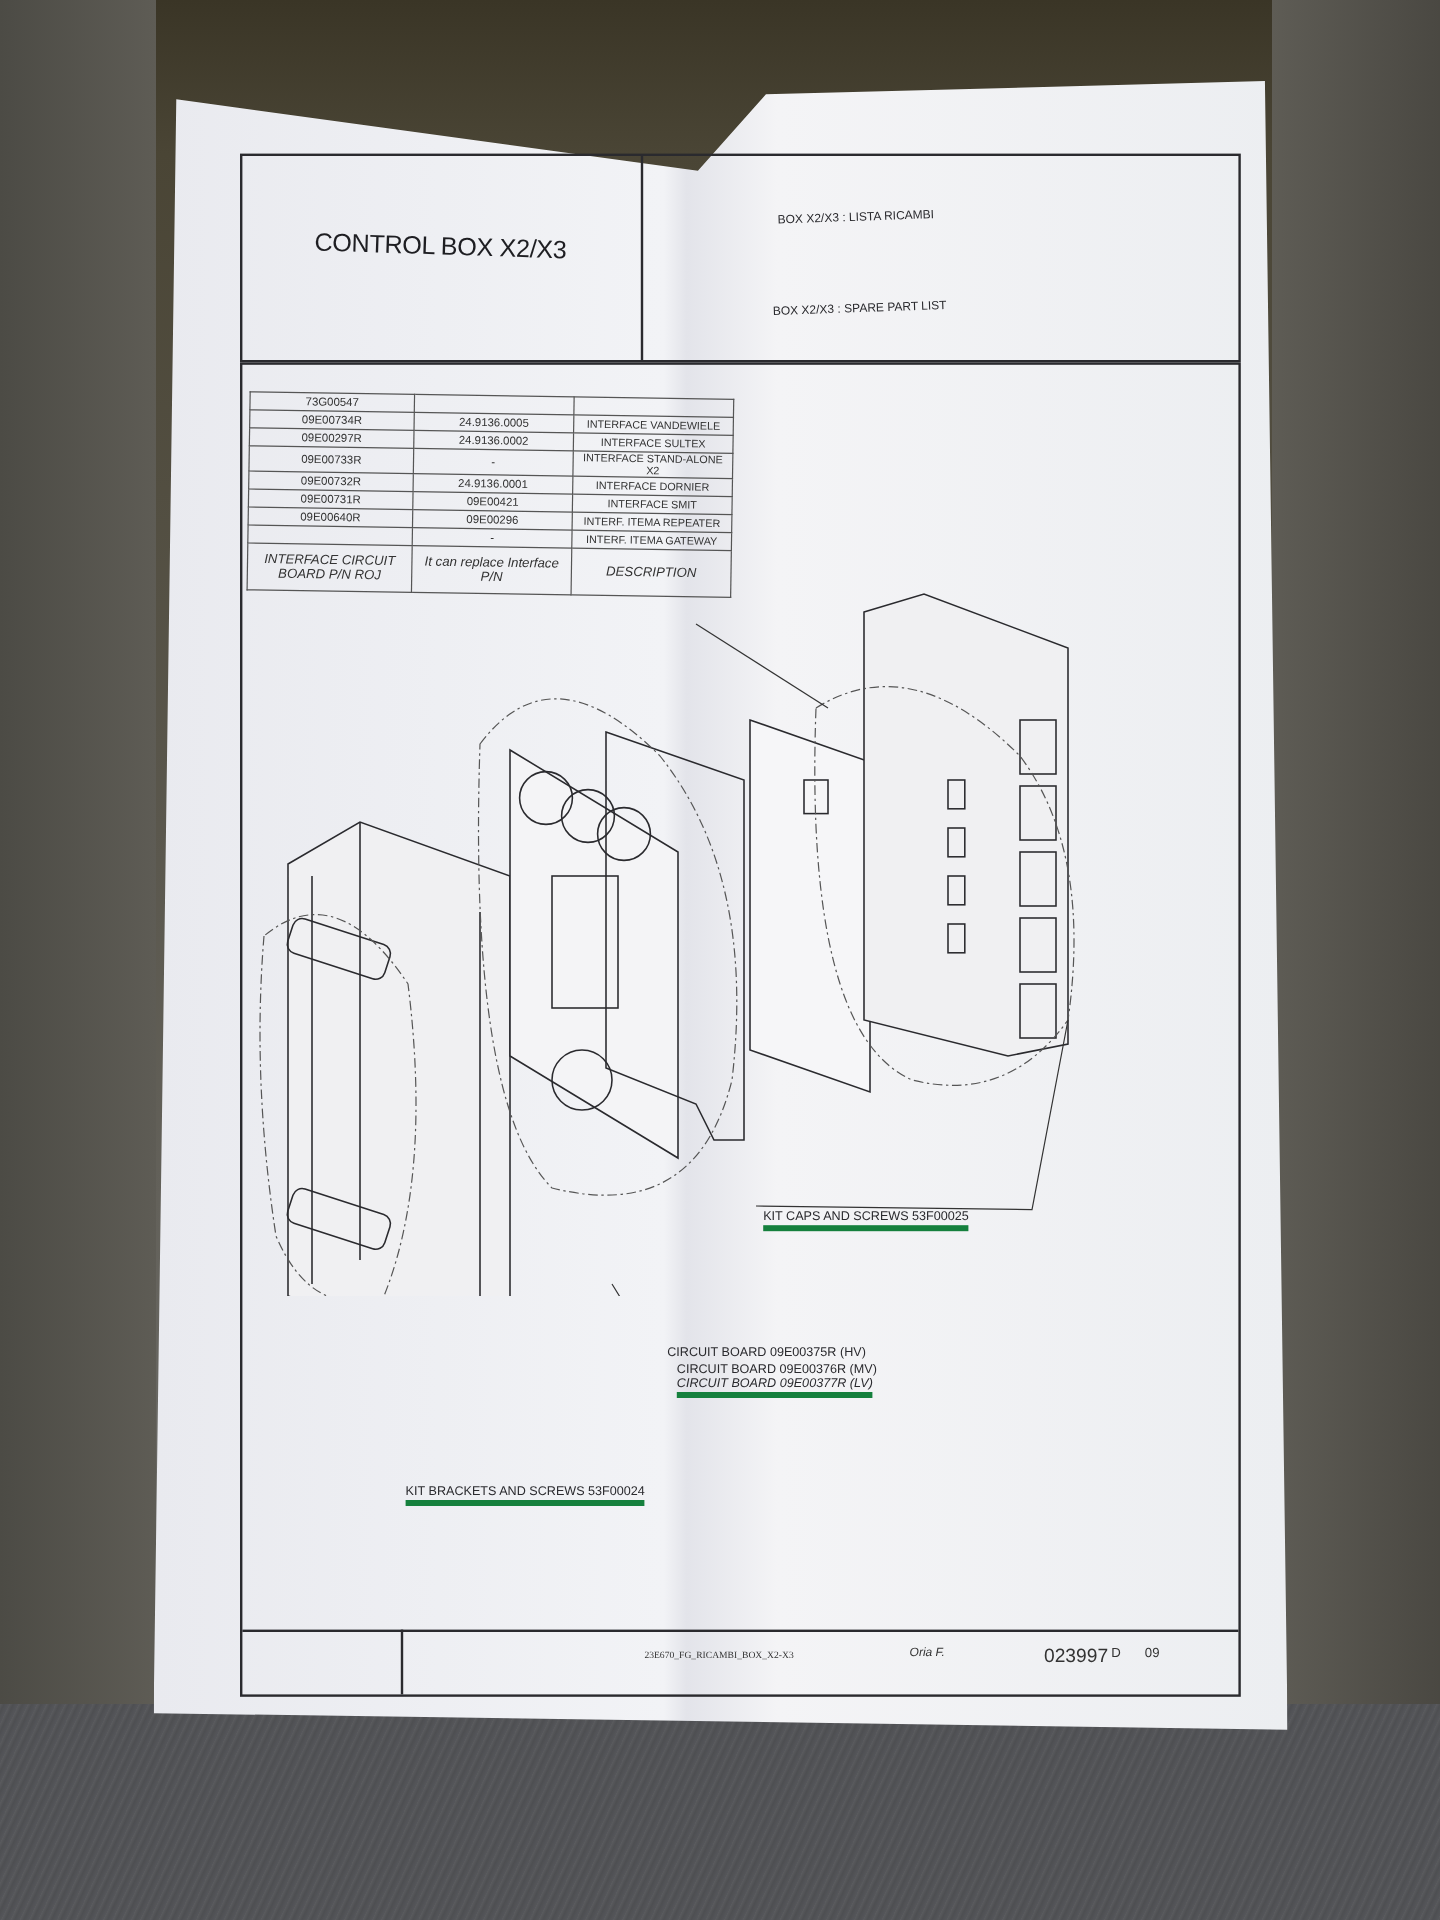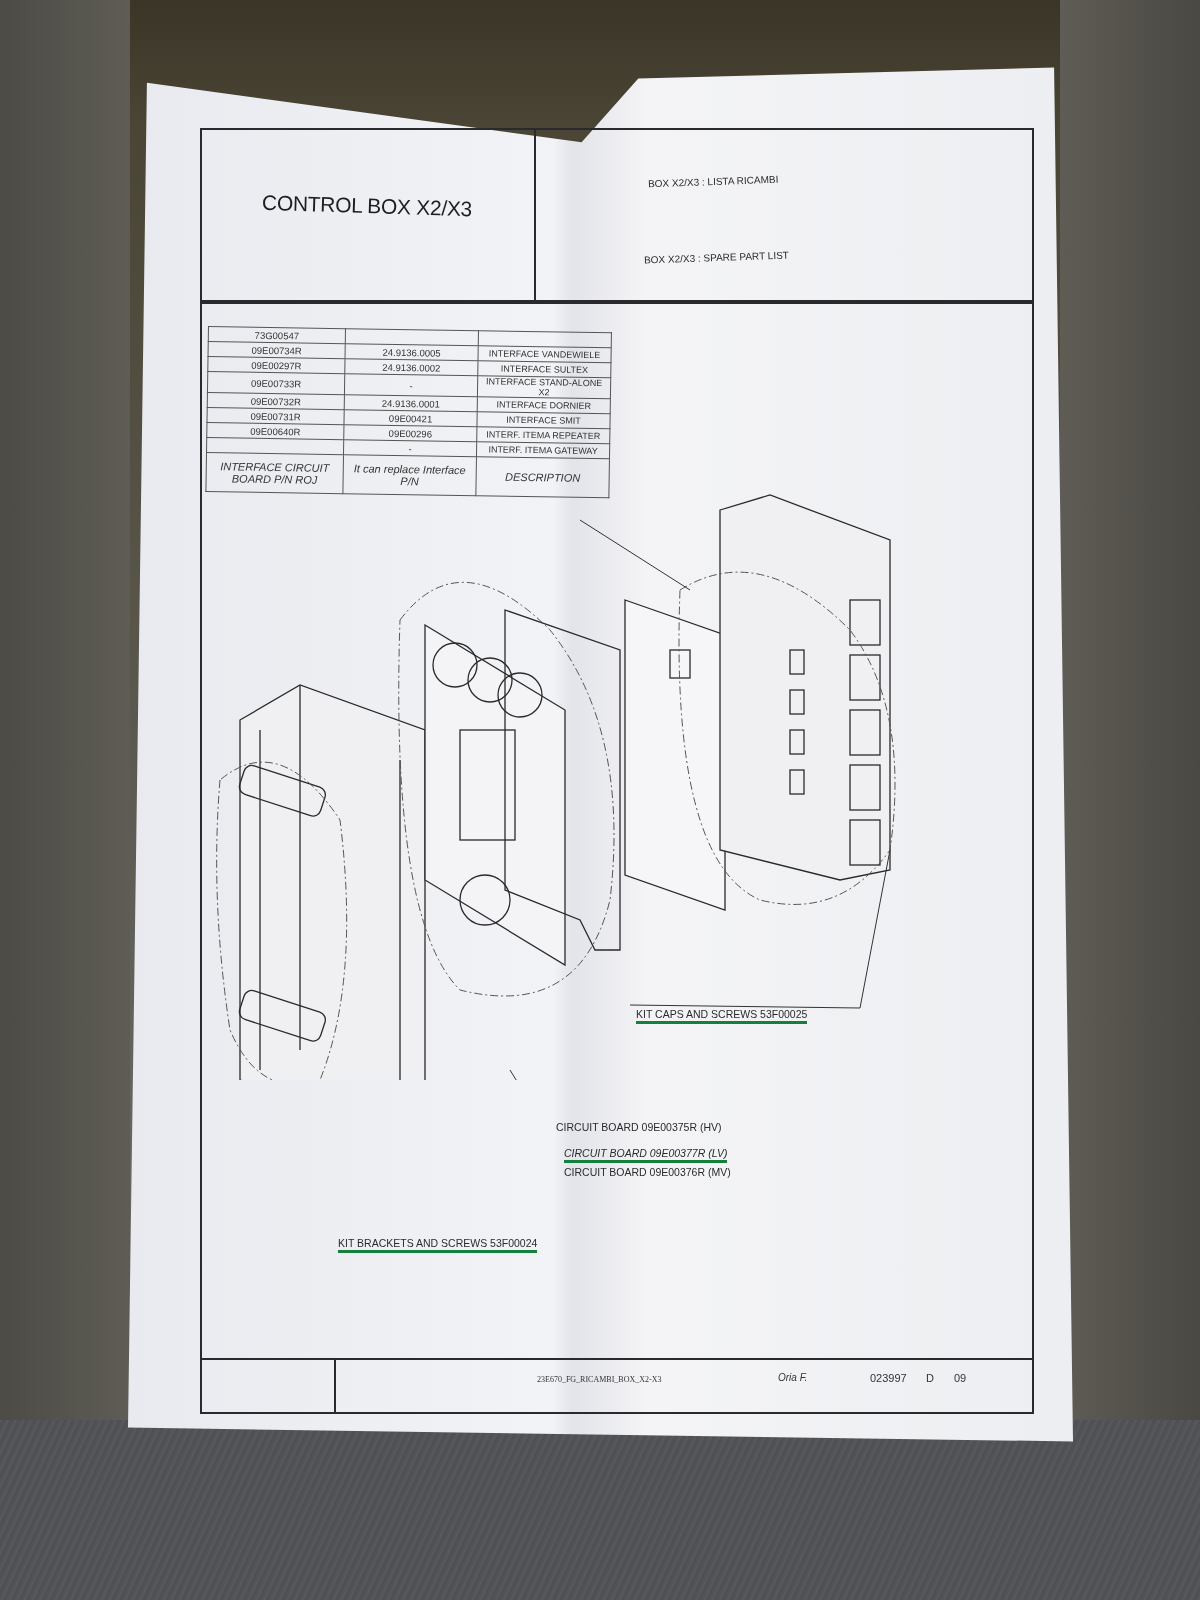--- a/index.html
+++ b/index.html
@@ -21,32 +21,32 @@
   .frame { position:absolute; border:2px solid #2a2a2e; }
   .title-box { left:200px; top:128px; width:830px; height:170px; }
   .title-div { position:absolute; left:332px; top:0; width:2px; height:100%; background:#2a2a2e; }
   .title-main { position:absolute; left:60px; top:64px; font-size:21px; color:#1e1e22; letter-spacing:-0.3px; transform:rotate(1.8deg); }
   .sub1 { position:absolute; left:446px; top:46px; font-size:10px; color:#2a2a2e; transform:rotate(-2deg); }
   .sub2 { position:absolute; left:442px; top:122px; font-size:10px; color:#2a2a2e; transform:rotate(-2deg); }
   .main-box { left:200px; top:302px; width:830px; height:1108px; }
   .footer-line { position:absolute; left:0; top:1054px; width:100%; height:2px; background:#2a2a2e; }
   .footer-div { position:absolute; left:132px; top:1054px; width:2px; height:54px; background:#2a2a2e; }
   .f-file { position:absolute; left:335px; top:1071px; font-size:8px; color:#333;font-family:Liberation Serif, serif; }
-  .f-author { position:absolute; left:556px; top:1068px; font-size:10px; font-style:italic; color:#333;margin-left:20px; }
-  .f-num { position:absolute; left:668px; top:1068px; font-size:11px; color:#333; }
+  .f-author { position:absolute; left:556px; top:1068px; font-size:10px; font-style:italic; color:#333; }
+  .f-num { position:absolute; left:668px; top:1068px; font-size:16px; color:#333; }
   .f-rev { position:absolute; left:724px; top:1068px; font-size:11px; color:#333; }
   .f-sheet { position:absolute; left:752px; top:1068px; font-size:11px; color:#333; }
 
   table.parts { position:absolute; left:208px; top:326px; border-collapse:collapse; transform:rotate(0.9deg); transform-origin:left top; }
   table.parts td { border:1px solid #555; font-size:9.5px; color:#333; text-align:center; height:14px; padding:0 4px; }
   table.parts td.c1 { width:128px; } table.parts td.c2 { width:124px; } table.parts td.c3 { width:124px; font-size:9px; }
   table.parts tr.hdr td { height:38px; font-style:italic; font-size:11px; }
 
   .lbl { position:absolute; font-size:10.5px; color:#2a2a2e; white-space:nowrap; }
-  .lbl.u { border-bottom:3px solid #15803d; padding-bottom:1px; }
+  .lbl.u { border-bottom:5px solid #15803d; padding-bottom:1px; }
   svg.draw { position:absolute; left:200px; top:480px; }
 </style>
 </head>
 <body>
 
 <div class="bg-left"></div>
 <div class="bg-right"></div>
 <div class="bg-bottom"></div>
 <div class="paper"></div>
 
@@ -158,15 +158,15 @@
   <g stroke="#333" stroke-width="1" fill="none">
     <path d="M380 40 L490 110"></path>
     <path d="M690 370 L660 528 L430 525"></path>
     <path d="M310 590 L350 655 L560 665"></path>
     <path d="M70 610 L100 745 L380 740"></path>
   </g>
 </svg>
 
 <div class="lbl u" style="left:636px;top:1008px;">KIT CAPS AND SCREWS 53F00025</div>
 <div class="lbl" style="left:556px;top:1121px;">CIRCUIT BOARD 09E00375R (HV)</div>
-<div class="lbl" style="left:564px;top:1166px;">CIRCUIT BOARD 09E00376R (MV)</div>
+<div class="lbl" style="left:564px;top:1135px;">CIRCUIT BOARD 09E00376R (MV)</div>
 <div class="lbl u" style="left:564px;top:1147px;font-style:italic;">CIRCUIT BOARD 09E00377R (LV)</div>
 <div class="lbl u" style="left:338px;top:1225px;margin-top:12px;">KIT BRACKETS AND SCREWS 53F00024</div>
 
 </body></html>

